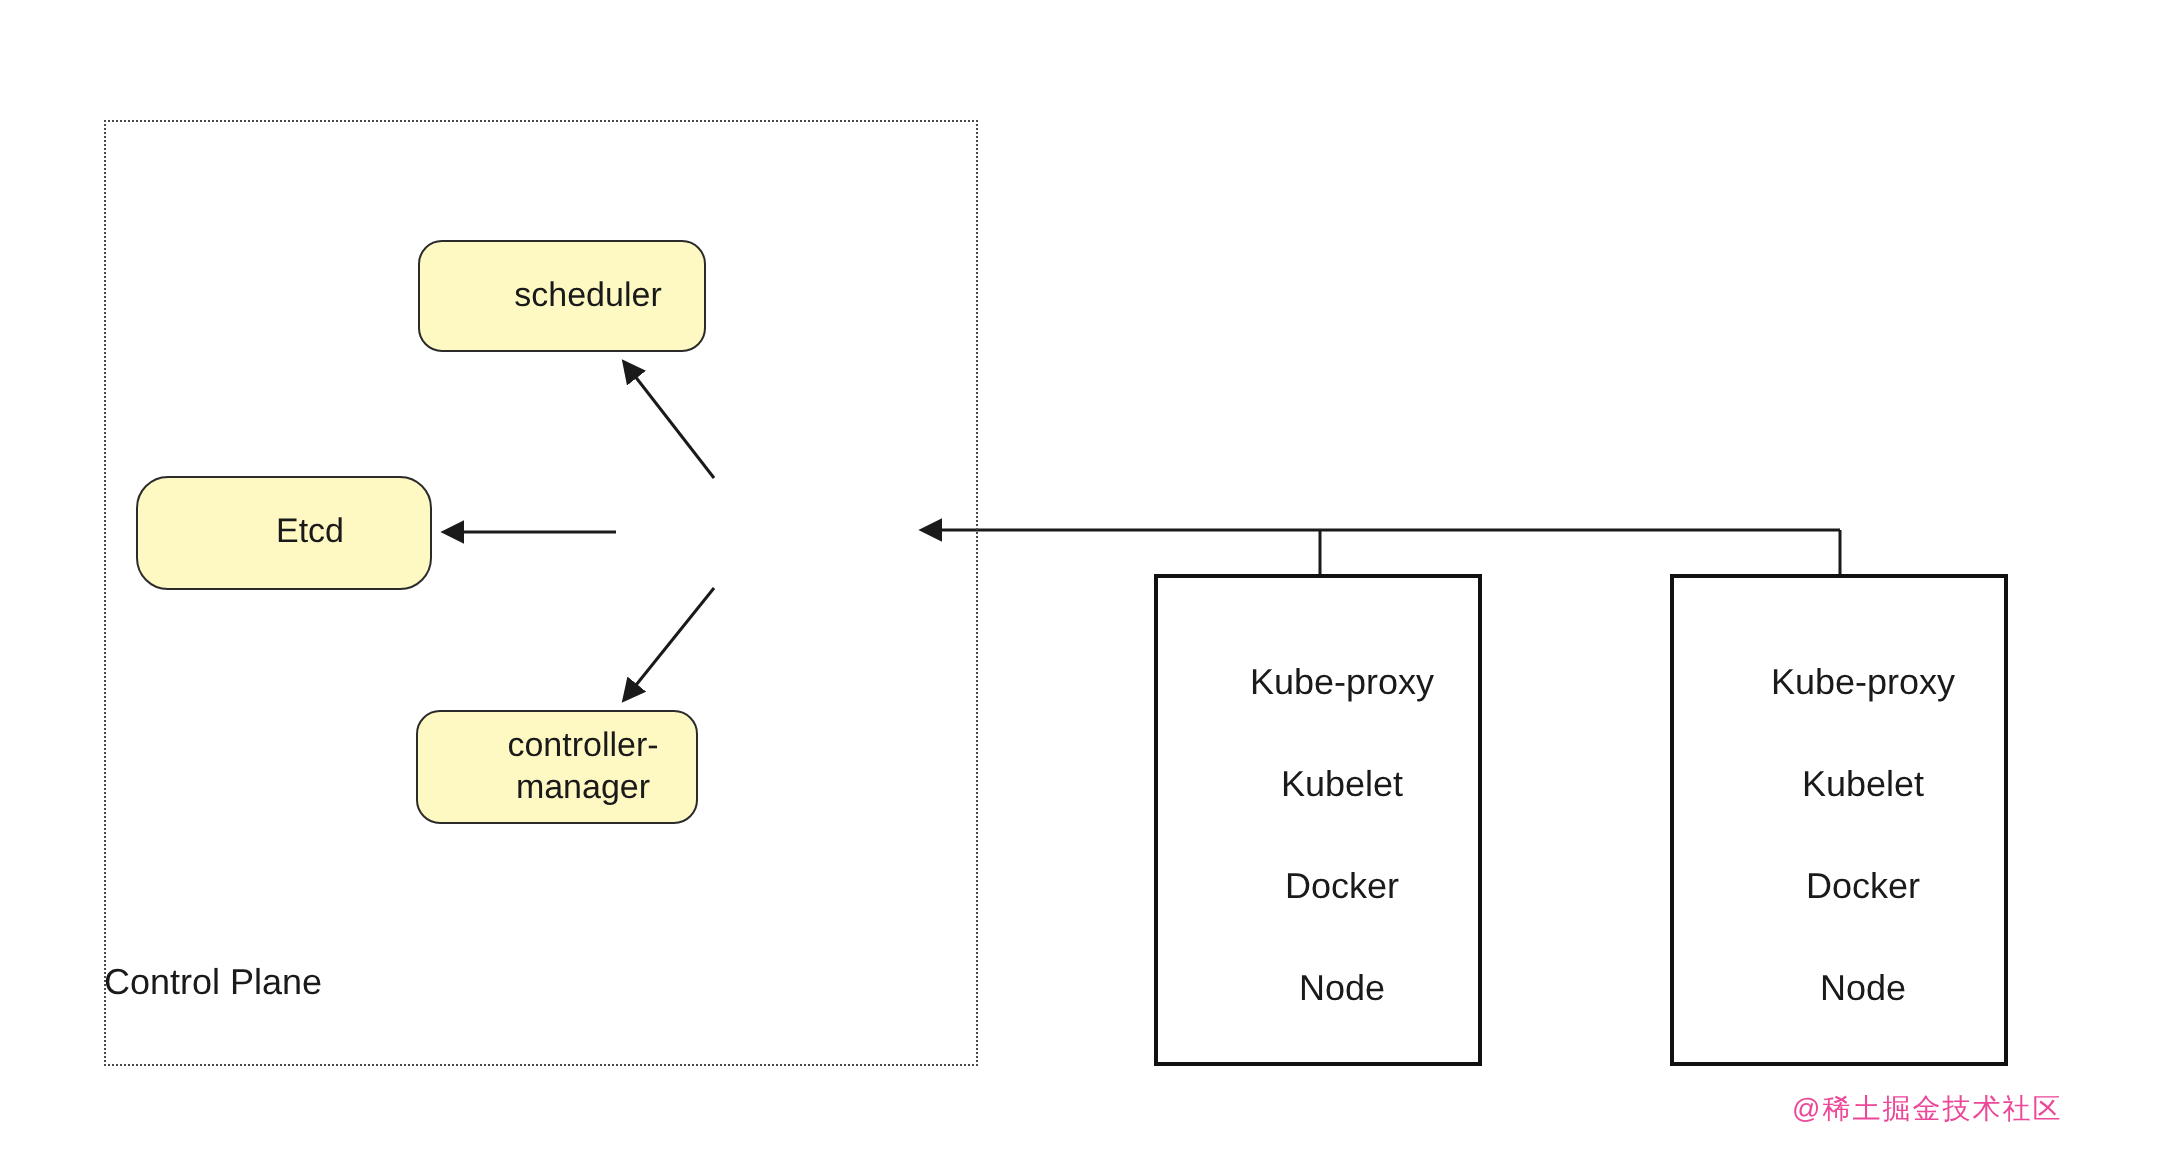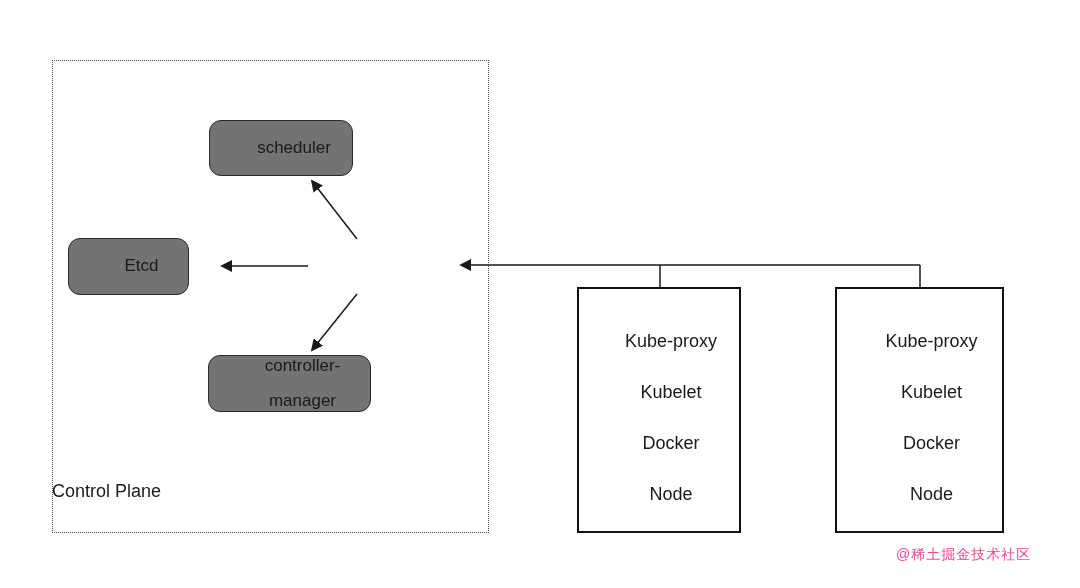--- a/index.html
+++ b/index.html
@@ -17,33 +17,33 @@
     position: absolute;
     left: 52px; top: 60px;
     width: 437px; height: 473px;
     border: 1.6px dotted #4a4a4a;
     background: transparent;
   }
   .rbox {
     position: absolute;
     border: 1.5px solid #2b2b2b;
     border-radius: 12px;
-    background: #737373;
+    background: #fef9c3;
     display: flex;
     align-items: center;
     justify-content: center;
     text-align: center;
     font-size: 17px;
     line-height: 1.2;
     padding-left: 26px;
   }
   #scheduler-box { left: 209px; top: 120px; width: 144px; height: 56px; }
-  #etcd-box      { left: 68px;  top: 238px; width: 121px; height: 57px; }
+  #etcd-box      { left: 68px;  top: 238px; width: 148px; height: 57px; border-radius: 16px; }
   #apiserver-box { left: 308px; top: 237px; width: 144px; height: 56px; }
-  #controller-manager-box { left: 208px; top: 355px; width: 163px; height: 57px; flex-direction: column; justify-content: space-between; }
+  #controller-manager-box { left: 208px; top: 355px; width: 141px; height: 57px; flex-direction: column; }
   .nodebox {
     position: absolute;
     top: 287px;
     height: 246px;
     border: 2px solid #111111;
     background: #ffffff;
     padding-top: 27px;
   }
   #worker-node-1 { left: 577px; width: 164px; }
   #worker-node-2 { left: 835px; width: 169px; }

